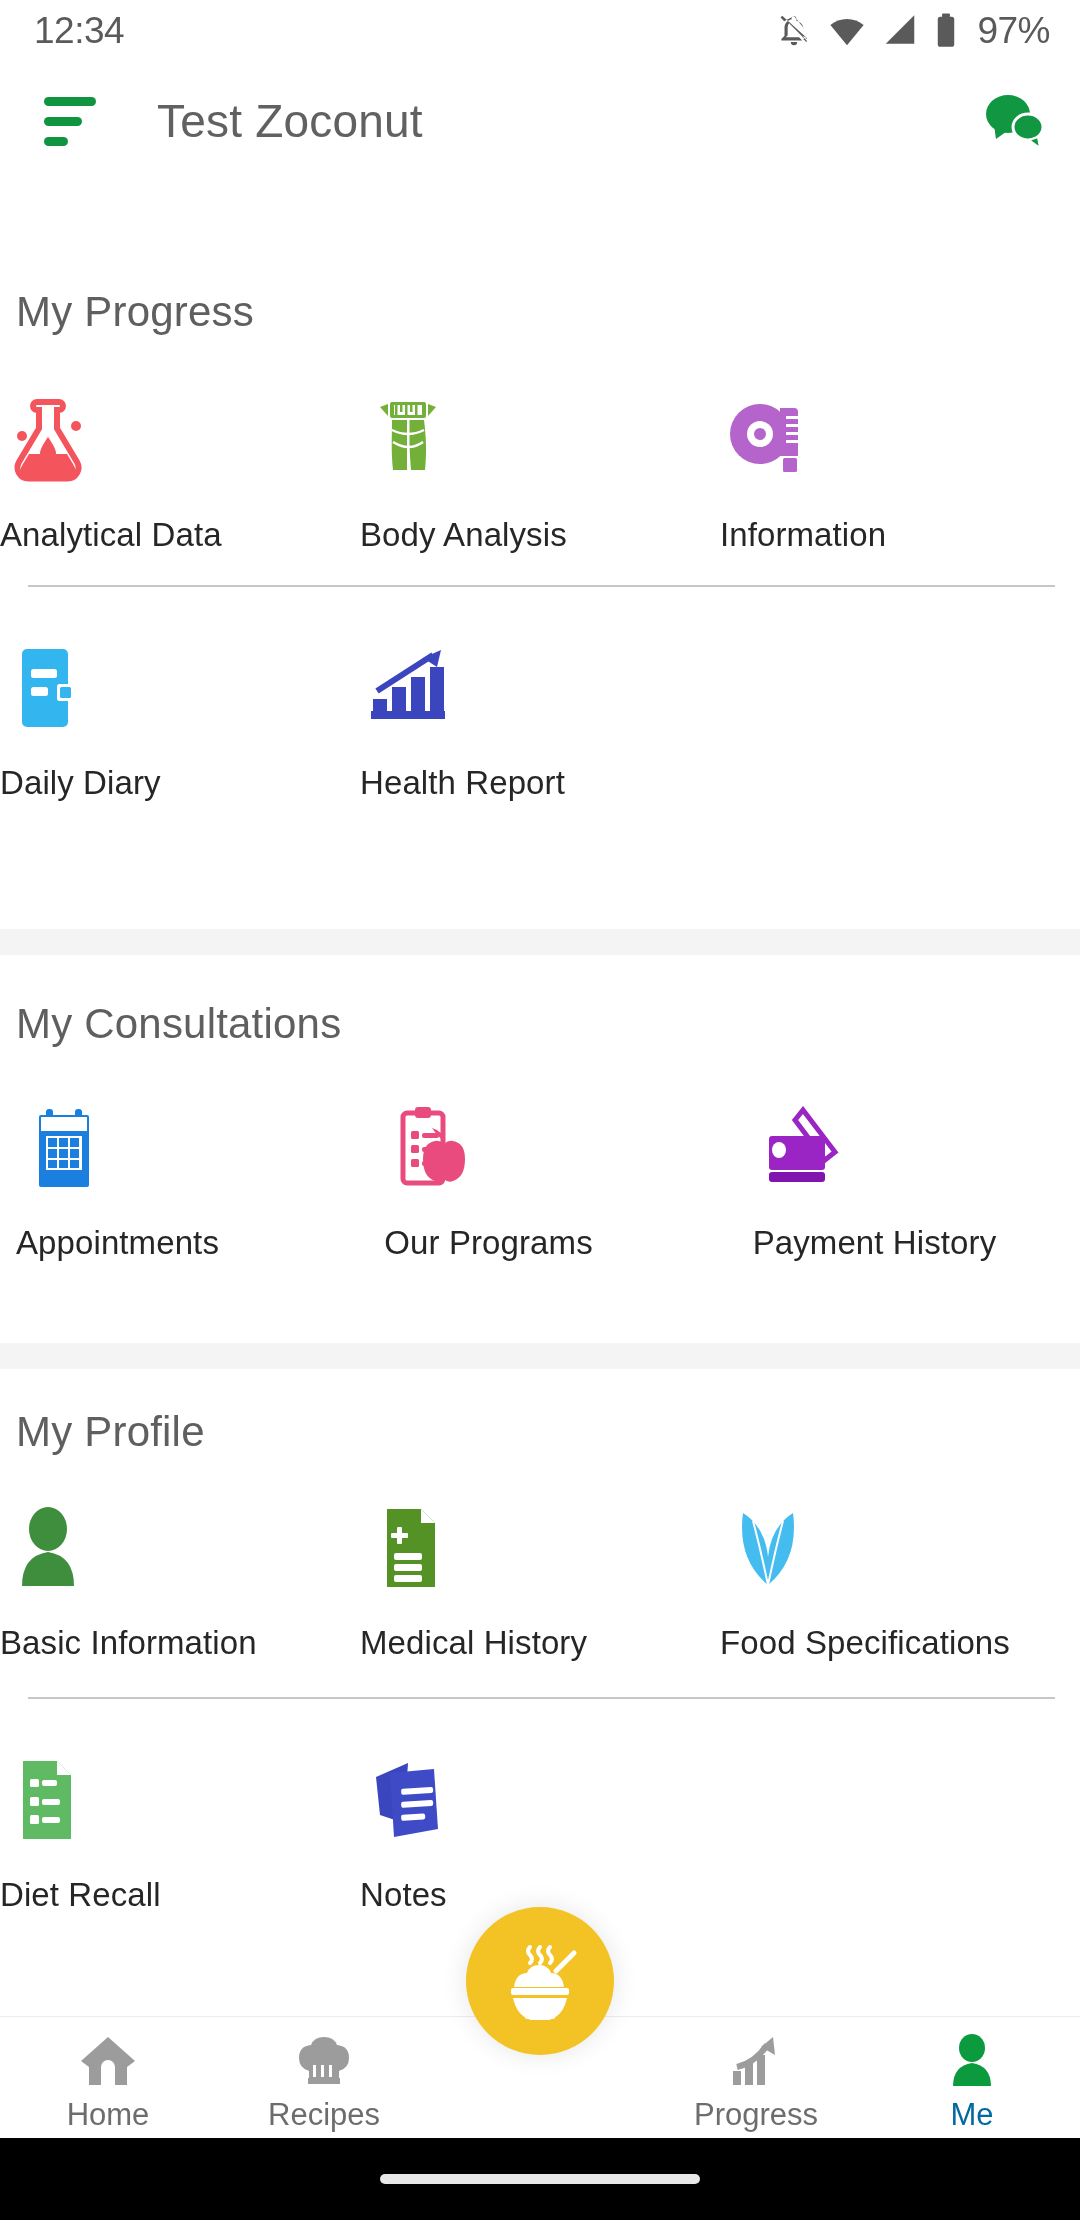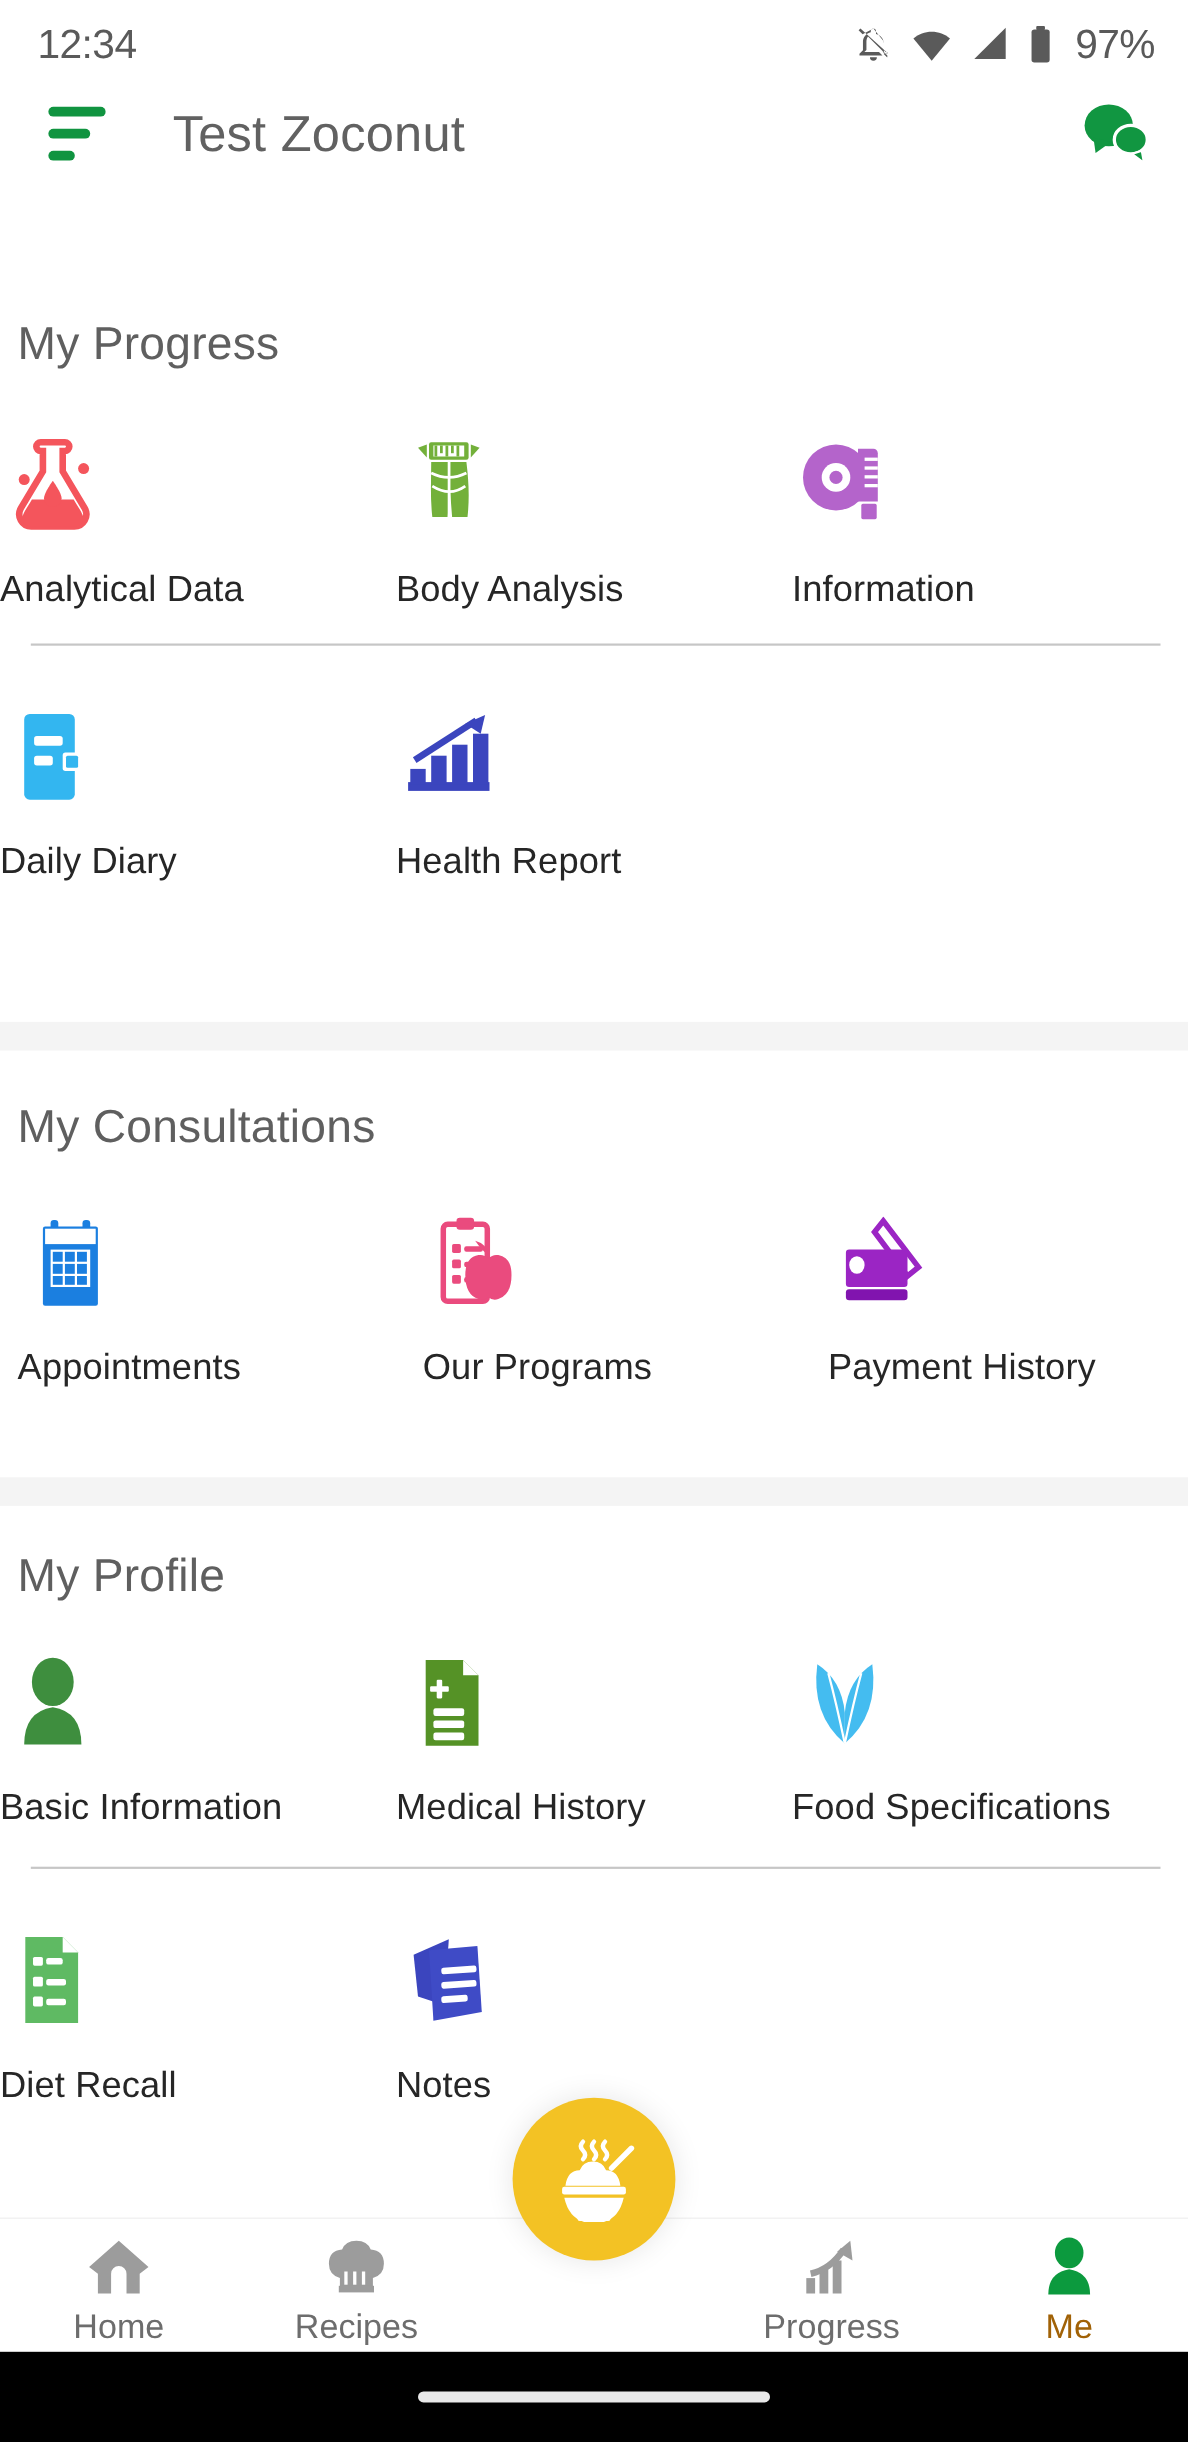--- a/index.html
+++ b/index.html
@@ -7,21 +7,21 @@
     width:1080px; height:2220px;
     background:#ffffff;
     font-family:"Liberation Sans", sans-serif;
     overflow:hidden;
   }
   .phone { position:relative; width:1080px; height:2220px; background:#fff; }
 
   
   .statusbar {
     position:absolute; top:0; left:0; width:1080px; height:62px;
-    display:flex; align-items:flex-end; justify-content:space-between;
+    display:flex; align-items:center; justify-content:space-between;
     padding:0 30px 0 34px;
   }
   .sb-time { font-size:37px; color:#5a5a5a; letter-spacing:-0.5px; font-family:"Liberation Sans", sans-serif; }
   .sb-right { display:flex; align-items:center; gap:14px; }
   .sb-right svg { display:block; }
   .sb-batt { font-size:37px; color:#5a5a5a; margin-left:4px; letter-spacing:-0.5px; }
 
   
   .appbar {
     position:absolute; top:62px; left:0; width:1080px; height:118px;
@@ -73,21 +73,21 @@
     position:absolute; left:0; bottom:82px; width:1080px; height:122px;
     background:#ffffff; border-top:1px solid #ededed;
     display:flex; align-items:flex-start;
   }
   .navitem {
     flex:1; display:flex; flex-direction:column; align-items:center;
     padding-top:14px;
   }
   .navitem .nico { height:58px; display:flex; align-items:flex-end; justify-content:center; }
   .navitem .nlbl { margin-top:8px; font-size:31px; color:#6d6d6d; }
-  .navitem.active .nlbl { color:#a16207; }
+  .navitem.active .nlbl { color:#0369a1; }
   .navitem.spacer { visibility:hidden; }
 
   .fab {
     position:absolute; left:50%; transform:translateX(-50%);
     bottom:165px; width:148px; height:148px; border-radius:50%;
     background:#F3C224; display:flex; align-items:center; justify-content:center;
     box-shadow:0 0 26px rgba(0,0,0,0.10);
     z-index:5;
   }
   .gesturebar {

